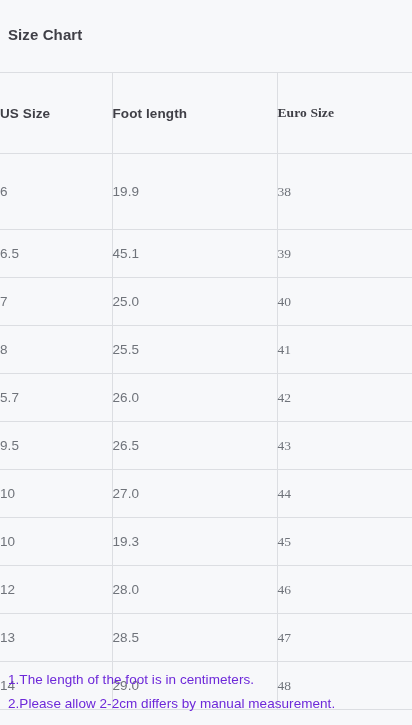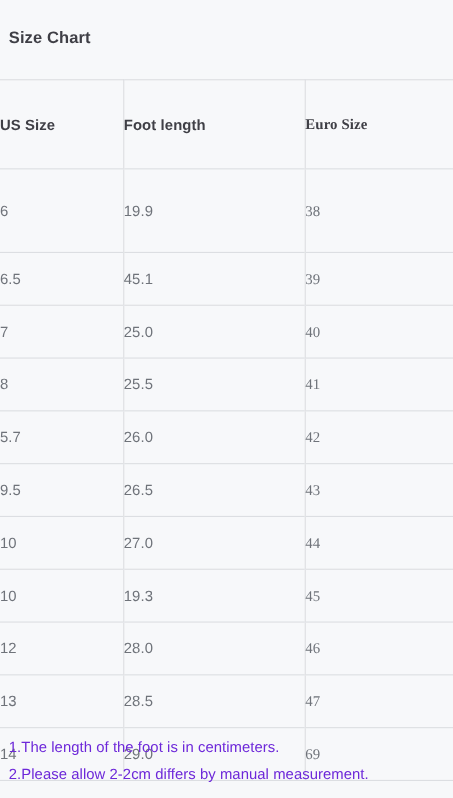--- a/index.html
+++ b/index.html
@@ -158,21 +158,21 @@
         <td>46</td>
       </tr>
       <tr>
         <td>13</td>
         <td>28.5</td>
         <td>47</td>
       </tr>
       <tr>
         <td>14</td>
         <td>29.0</td>
-        <td>69</td>
+        <td>48</td>
       </tr>
     </tbody>
   </table>
 
   <div class="notes">
     <div class="note-line">1.The length of the foot is in centimeters.</div>
     <div class="note-line">2.Please allow 2-2cm differs by manual measurement.</div>
   </div>
 
 </div>

